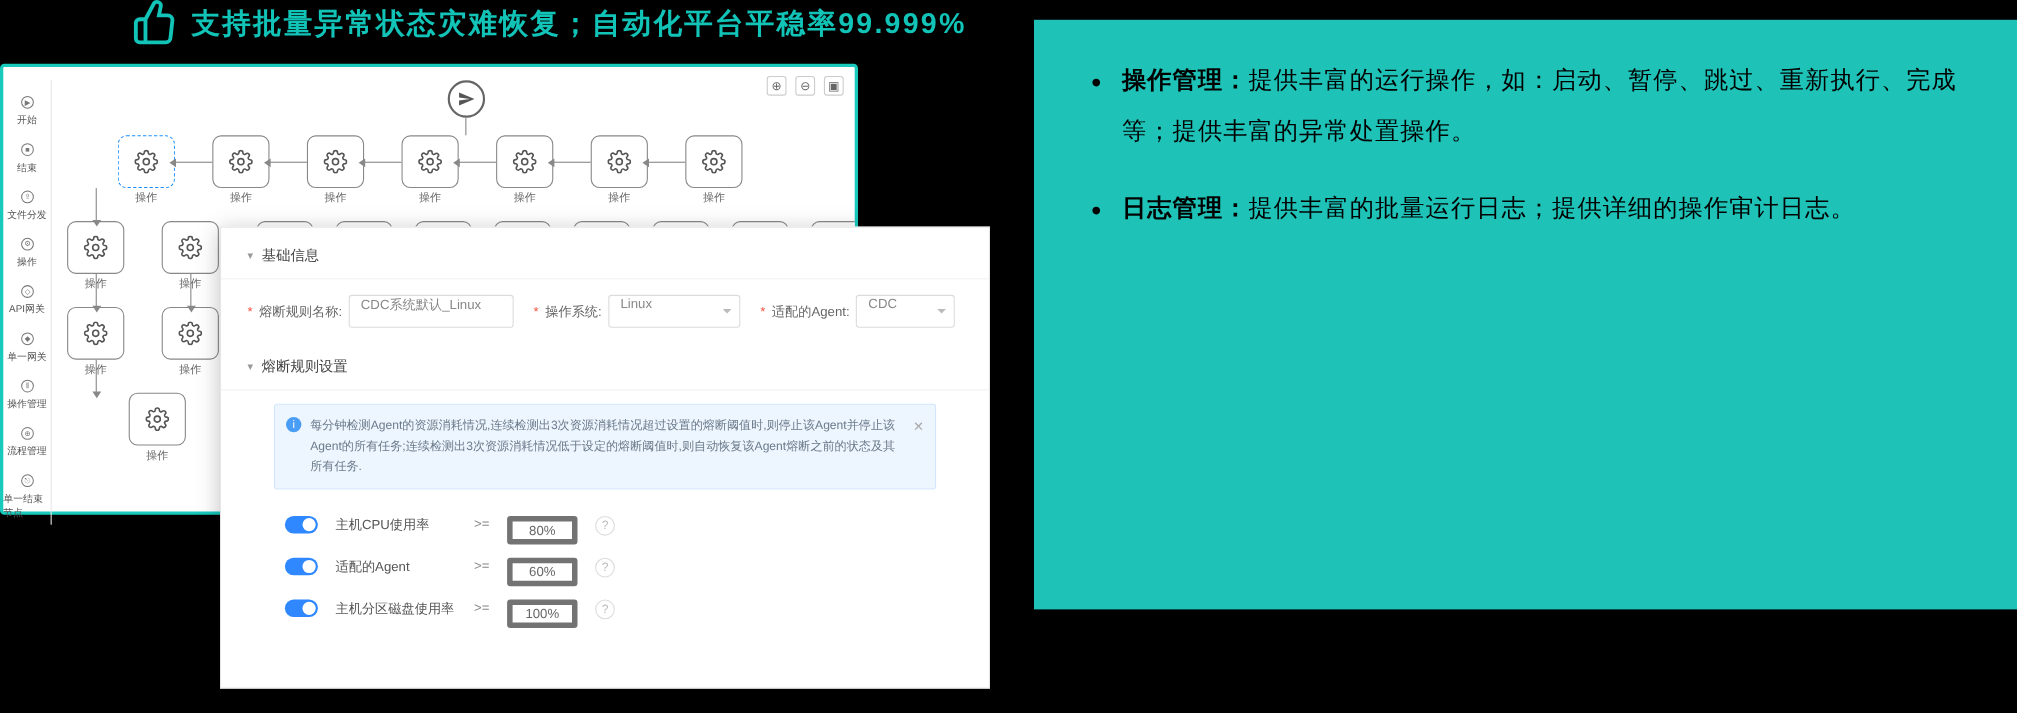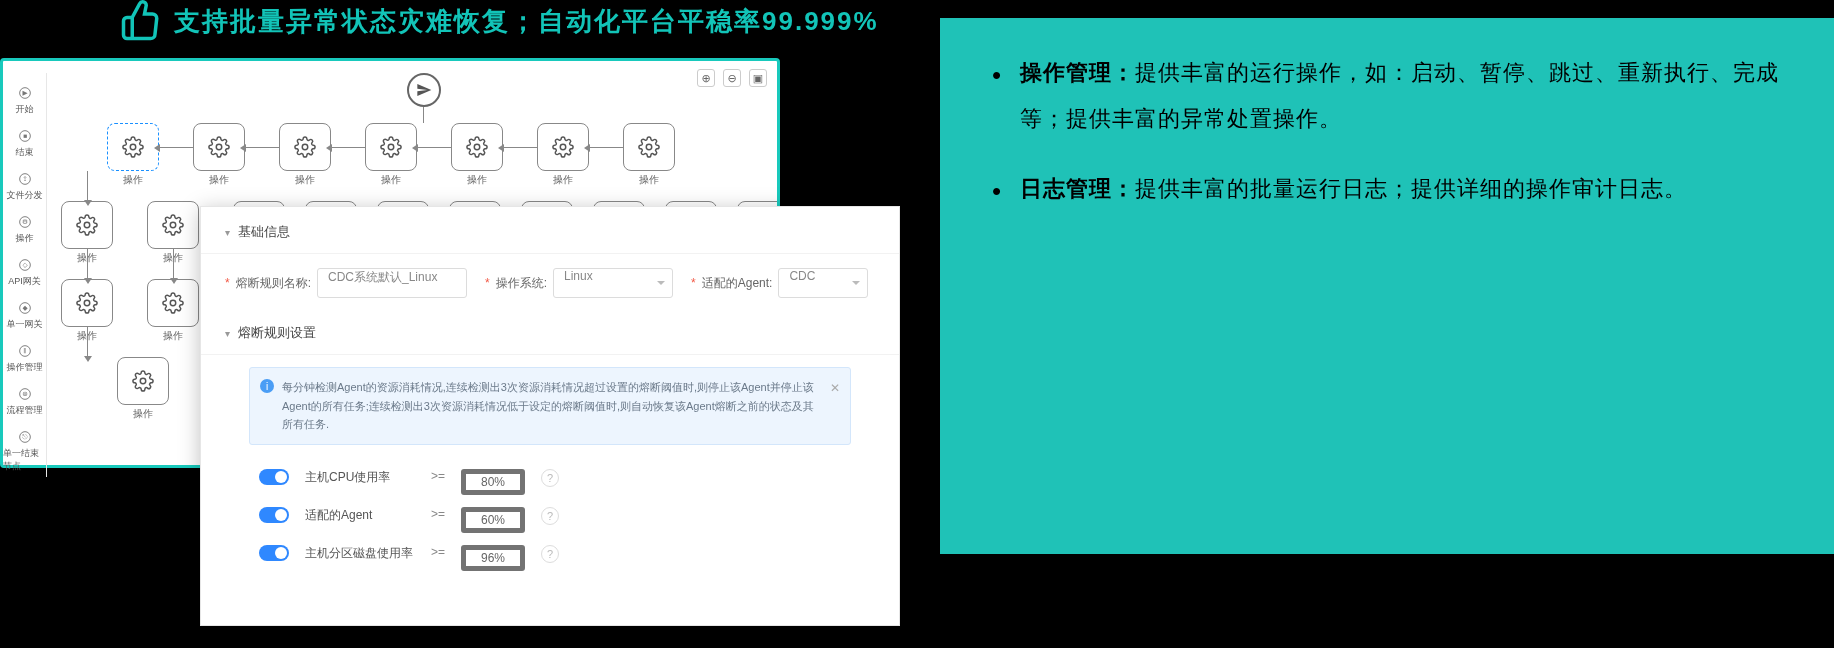--- a/index.html
+++ b/index.html
@@ -351,21 +351,21 @@
         <div class="toggle"></div>
         <div class="metric-label">适配的Agent</div>
         <div class="op">&gt;=</div>
         <div class="pct">60%</div>
         <div class="help">?</div>
       </div>
       <div class="metric-row">
         <div class="toggle"></div>
         <div class="metric-label">主机分区磁盘使用率</div>
         <div class="op">&gt;=</div>
-        <div class="pct">96%</div>
+        <div class="pct">100%</div>
         <div class="help">?</div>
       </div>
     </div>
 </div>
 
 <div class="info-box">
   <ul id="bullets">
       <li><b>操作管理：</b><span>提供丰富的运行操作，如：启动、暂停、跳过、重新执行、完成等；提供丰富的异常处置操作。</span></li>
       <li><b>日志管理：</b><span>提供丰富的批量运行日志；提供详细的操作审计日志。</span></li>
     </ul>

